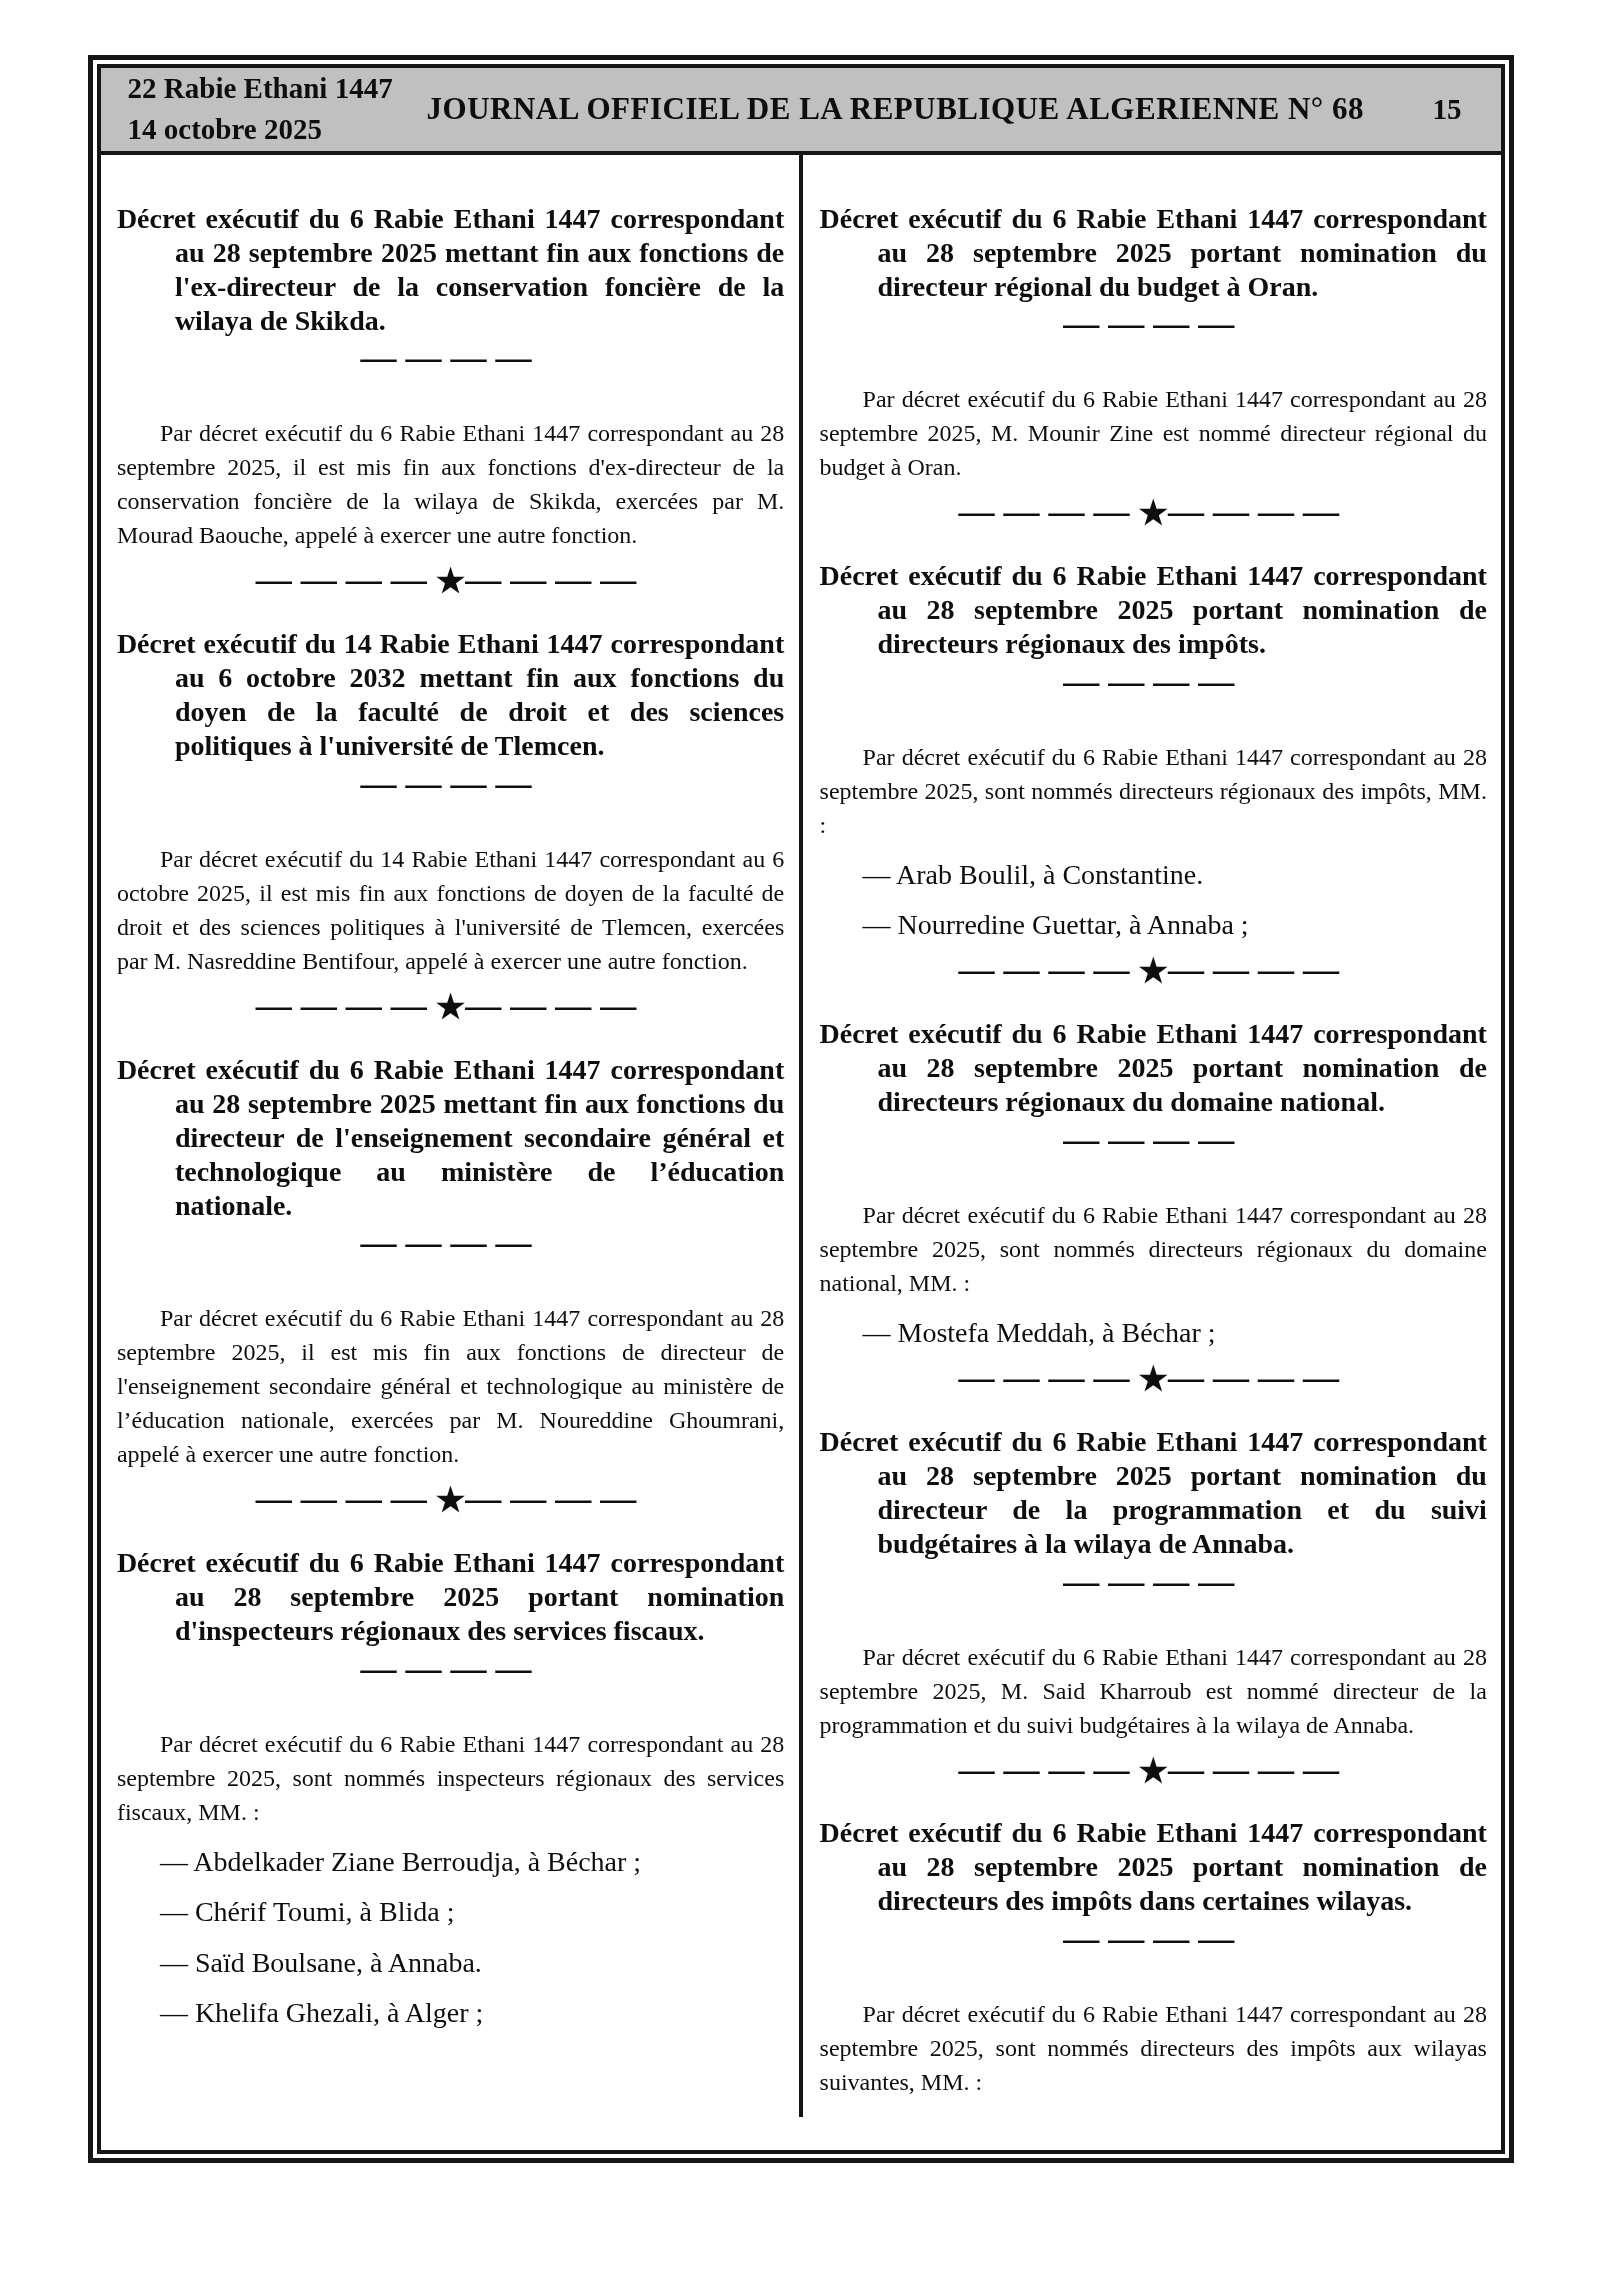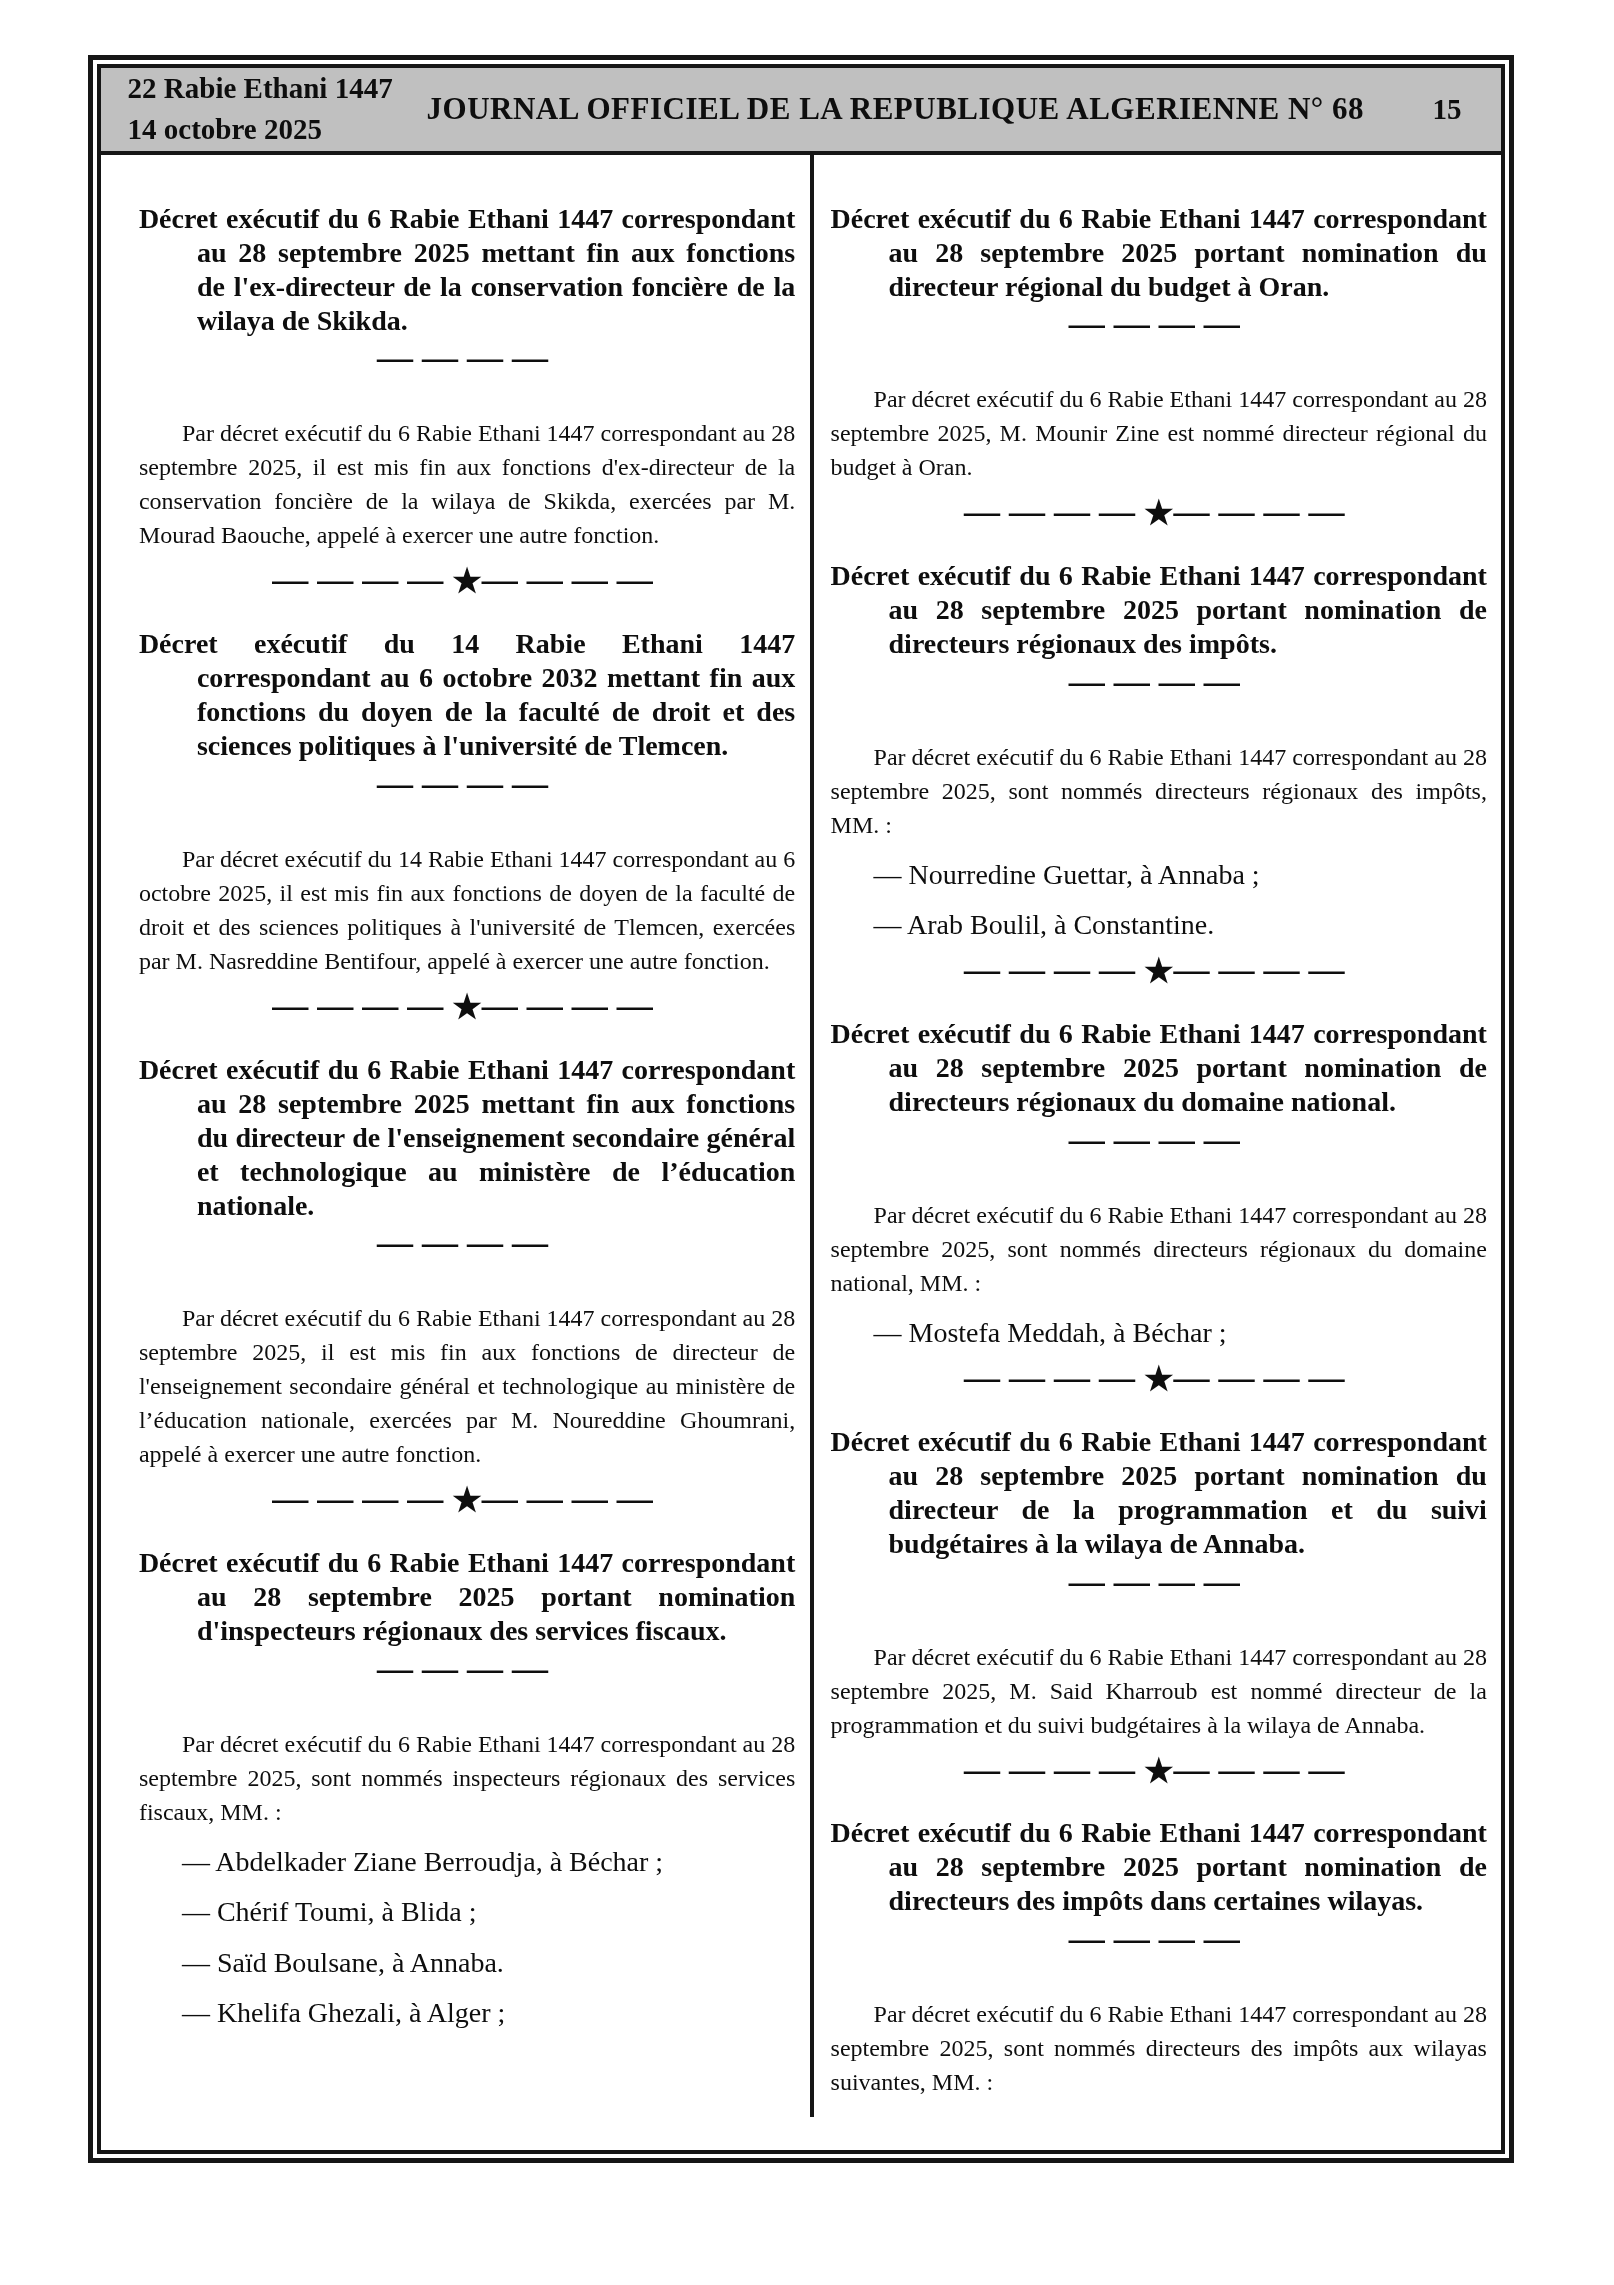--- a/index.html
+++ b/index.html
@@ -40,21 +40,21 @@
   }
   .masthead-title {
     flex:1;
     text-align:left;
     font-weight:700; font-size:31px;
     letter-spacing:0.5px;
     padding-right:27px;
   }
   .masthead-page { font-weight:700; font-size:29px; }
 
-  .content { flex:1; display:flex; overflow:hidden;padding-left:22px; }
+  .content { flex:1; display:flex; overflow:hidden; }
   .divider { width:4.5px; background:#161616; margin-bottom:33px; flex:0 0 4.5px; }
   .col {
     flex:1;
     padding:47px 14.5px 0 16.3px;
     box-sizing:border-box;
     overflow:hidden;
   }
   .decree-title {
     font-weight:700; font-size:28px; line-height:34px;
     text-align:justify;
@@ -147,22 +147,22 @@
           <h2 class="decree-title">Décret exécutif du 6 Rabie Ethani 1447 correspondant au 28 septembre 2025 portant nomination du directeur régional du budget à Oran.</h2>
           <div class="sep-dash"><span>————</span></div>
           <p class="decree-body">Par décret exécutif du 6 Rabie Ethani 1447 correspondant au 28 septembre 2025, M. Mounir Zine est nommé directeur régional du budget à Oran.</p>
           <div class="sep-star"><span>————</span><span class="star">★</span><span>————</span></div>
         </article>
 
         <article>
           <h2 class="decree-title">Décret exécutif du 6 Rabie Ethani 1447 correspondant au 28 septembre 2025 portant nomination de directeurs régionaux des impôts.</h2>
           <div class="sep-dash"><span>————</span></div>
           <p class="decree-body">Par décret exécutif du 6 Rabie Ethani 1447 correspondant au 28 septembre 2025, sont nommés directeurs régionaux des impôts, MM. :</p>
+          <p class="list-item">— Arab Boulil, à Constantine.</p>
           <p class="list-item">— Nourredine Guettar, à Annaba ;</p>
-          <p class="list-item">— Arab Boulil, à Constantine.</p>
           <div class="sep-star"><span>————</span><span class="star">★</span><span>————</span></div>
         </article>
 
         <article>
           <h2 class="decree-title">Décret exécutif du 6 Rabie Ethani 1447 correspondant au 28 septembre 2025 portant nomination de directeurs régionaux du domaine national.</h2>
           <div class="sep-dash"><span>————</span></div>
           <p class="decree-body">Par décret exécutif du 6 Rabie Ethani 1447 correspondant au 28 septembre 2025, sont nommés directeurs régionaux du domaine national, MM. :</p>
           <p class="list-item">— Mostefa Meddah, à Béchar ;</p>
           <div class="sep-star"><span>————</span><span class="star">★</span><span>————</span></div>
         </article>

